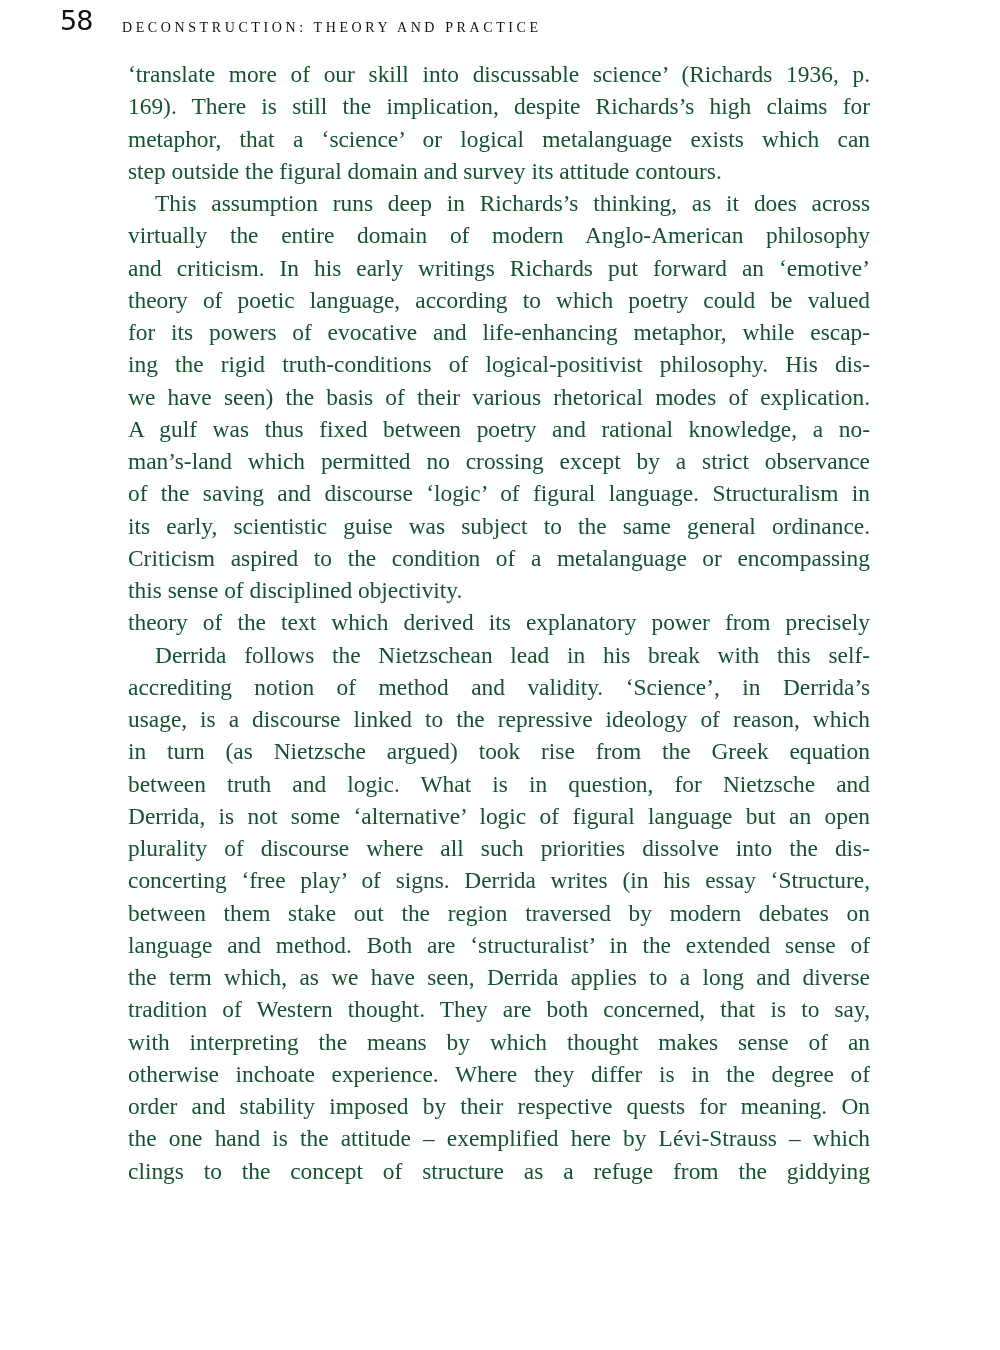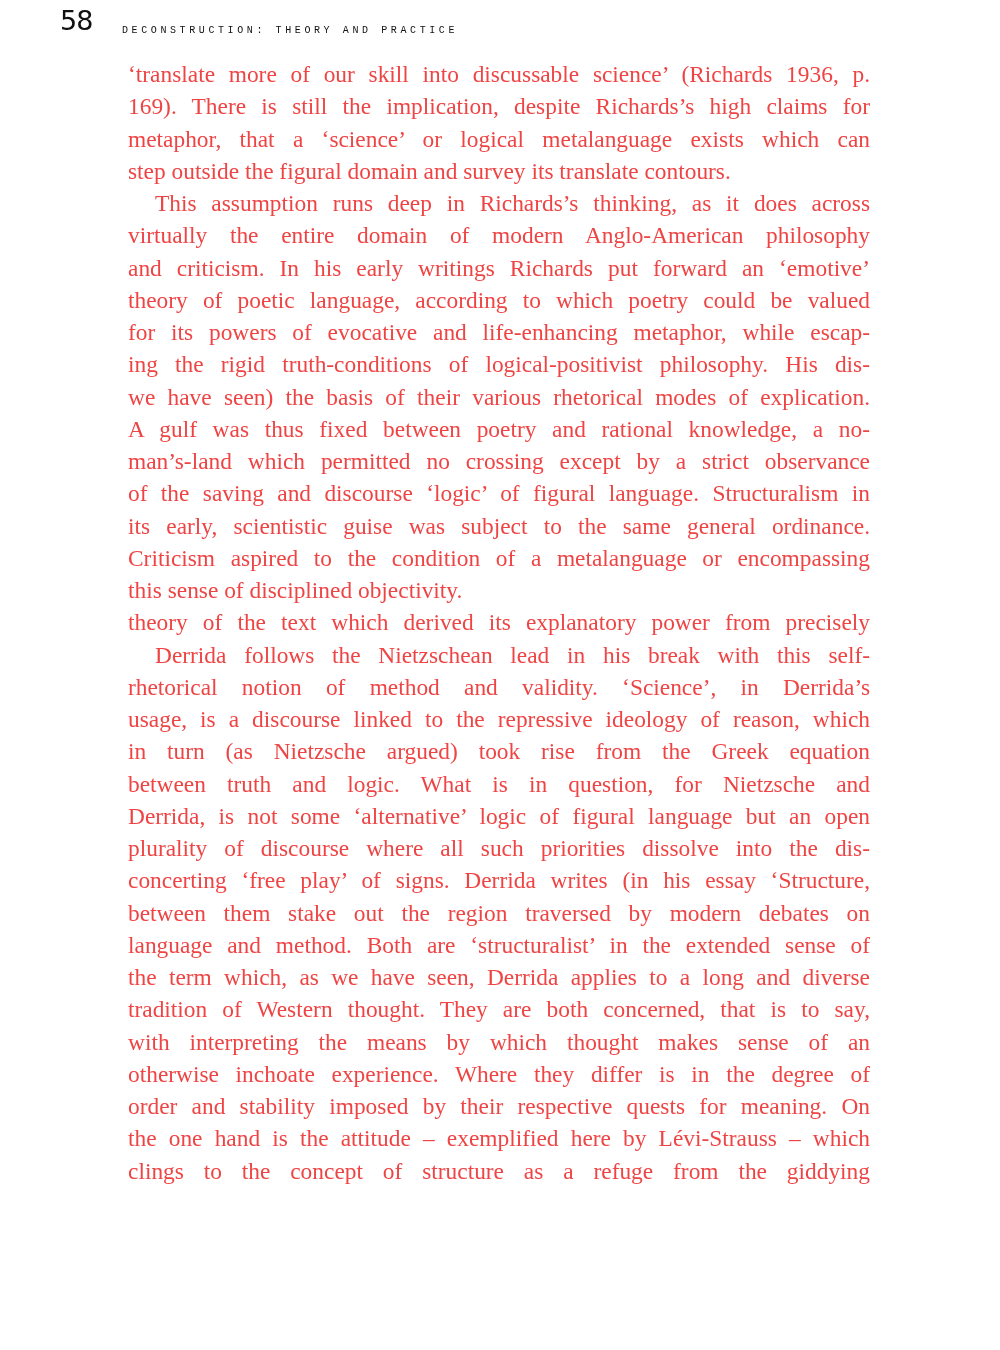--- a/index.html
+++ b/index.html
@@ -24,35 +24,35 @@
       font-family: "DejaVu Sans", sans-serif;
     }
     .page-number {
       font-size: 27px;
       font-family: "DejaVu Sans", sans-serif;
       letter-spacing: -1px;
       color: #111;
       width: 62px;
     }
     .running-title {
-      font-family: Liberation Mono, monospace;
-      font-size: 10px;
+      font-family: Liberation Serif, serif;
+      font-size: 14px;
       letter-spacing: 3.6px;
       color: #111;
       margin-top: 28px;
     }
     .body-text {
       position: absolute;
       top: 58px;
       left: 128px;
       width: 742px;
       font-family: "Liberation Serif", "DejaVu Serif", serif;
       font-size: 23.4px;
       line-height: 32.25px;
-      color: #ef4444;
+      color: #14532d;
     }
     .line {
       display: block;
       height: 32.25px;
       white-space: nowrap;
       text-align: justify;
       text-align-last: justify;
       overflow: visible;
     }
     .line.last {
@@ -70,21 +70,21 @@
   <span class="page-number">58</span>
   <span class="running-title">DECONSTRUCTION: THEORY AND PRACTICE</span>
 </header>
 
 <main class="body-text">
 
   <div>
     <span class="line">‘translate more of our skill into discussable science’ (Richards 1936, p.</span>
     <span class="line">169). There is still the implication, despite Richards’s high claims for</span>
     <span class="line">metaphor, that a ‘science’ or logical metalanguage exists which can</span>
-    <span class="line last">step outside the figural domain and survey its translate contours.</span>
+    <span class="line last">step outside the figural domain and survey its attitude contours.</span>
   </div>
 
   <div>
     <span class="line indent">This assumption runs deep in Richards’s thinking, as it does across</span>
     <span class="line">virtually the entire domain of modern Anglo-American philosophy</span>
     <span class="line">and criticism. In his early writings Richards put forward an ‘emotive’</span>
     <span class="line">theory of poetic language, according to which poetry could be valued</span>
     <span class="line">for its powers of evocative and life-enhancing metaphor, while escap-</span>
     <span class="line">ing the rigid truth-conditions of logical-positivist philosophy. His dis-</span>
     <span class="line">we have seen) the basis of their various rhetorical modes of explication.</span>
@@ -92,21 +92,21 @@
     <span class="line">man’s-land which permitted no crossing except by a strict observance</span>
     <span class="line">of the saving and discourse ‘logic’ of figural language. Structuralism in</span>
     <span class="line">its early, scientistic guise was subject to the same general ordinance.</span>
     <span class="line">Criticism aspired to the condition of a metalanguage or encompassing</span>
     <span class="line last">this sense of disciplined objectivity.</span>
     <span class="line">theory of the text which derived its explanatory power from precisely</span>
   </div>
 
   <div>
     <span class="line indent">Derrida follows the Nietzschean lead in his break with this self-</span>
-    <span class="line">rhetorical notion of method and validity. ‘Science’, in Derrida’s</span>
+    <span class="line">accrediting notion of method and validity. ‘Science’, in Derrida’s</span>
     <span class="line">usage, is a discourse linked to the repressive ideology of reason, which</span>
     <span class="line">in turn (as Nietzsche argued) took rise from the Greek equation</span>
     <span class="line">between truth and logic. What is in question, for Nietzsche and</span>
     <span class="line">Derrida, is not some ‘alternative’ logic of figural language but an open</span>
     <span class="line">plurality of discourse where all such priorities dissolve into the dis-</span>
     <span class="line">concerting ‘free play’ of signs. Derrida writes (in his essay ‘Structure,</span>
     <span class="line">between them stake out the region traversed by modern debates on</span>
     <span class="line">language and method. Both are ‘structuralist’ in the extended sense of</span>
     <span class="line">the term which, as we have seen, Derrida applies to a long and diverse</span>
     <span class="line">tradition of Western thought. They are both concerned, that is to say,</span>

